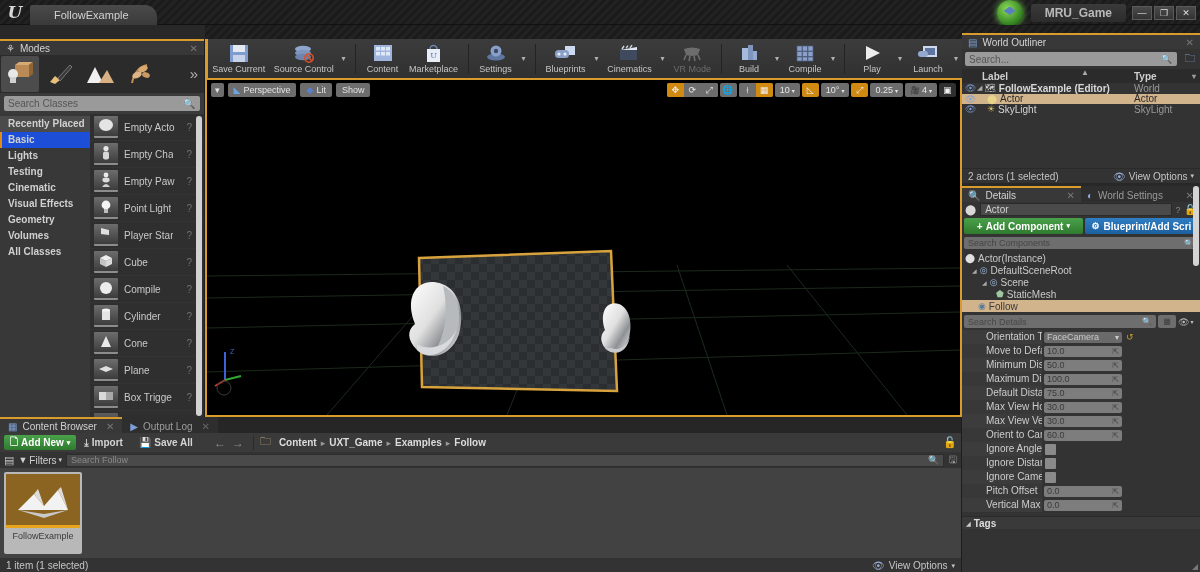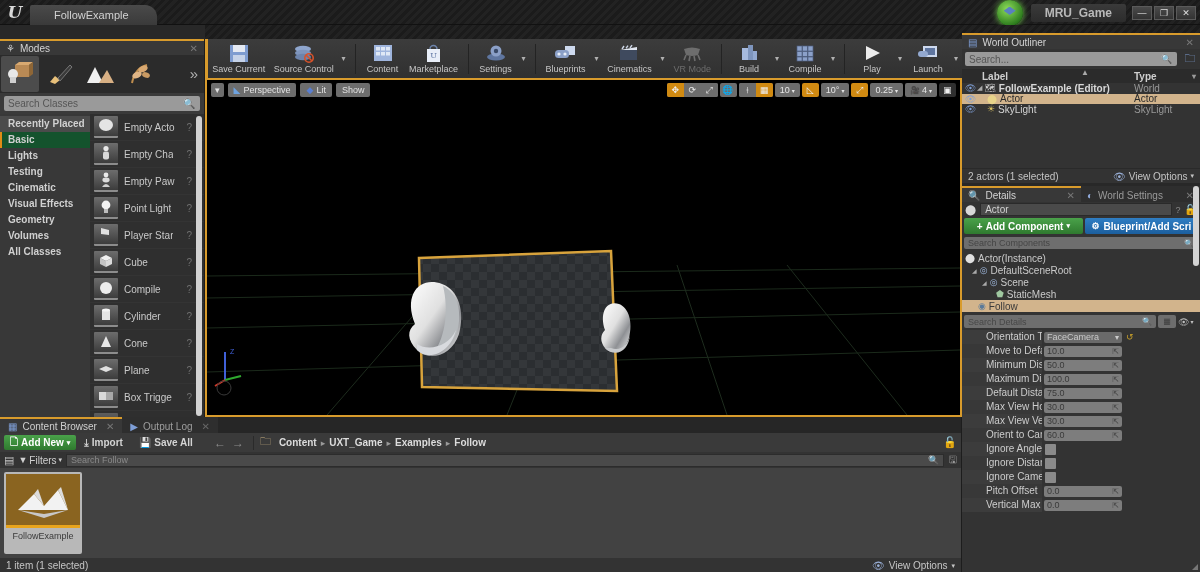--- a/index.html
+++ b/index.html
@@ -90,21 +90,21 @@
     color:#555; font-size:10px; position:relative;
   }
   .search-box .mag { margin-left:auto; color:#444; font-size:10px; }
   .modes-body { display:flex; height:320px; }
   .cat-list { width:90px; background:#383838; padding-top:2px; }
   .cat {
     height:16px; line-height:16px; padding-left:8px; font-size:10px;
     color:#d0d0d0; font-weight:bold; position:relative;
   }
   .cat.hl { background:#4b4b4b; }
-  .cat.sel { background:#14532d; }
+  .cat.sel { background:#1d4ed8; }
   .cat.sel:before {
     content:""; position:absolute; left:0; top:0; width:2px; height:16px; background:#e08b16;
   }
   .item-list { flex:1; background:#2f2f2f; overflow:hidden; position:relative; }
   .it {
     height:27px; display:flex; align-items:center; gap:6px; padding-left:4px;
     border-bottom:1px solid #343434;
   }
   .it-thumb {
     width:24px; height:22px; background:linear-gradient(#6d6d6d,#3c3c3c);
@@ -983,20 +983,24 @@
       </div>
       <div class="prow">
         <div class="plabel">Vertical Max Dista</div>
         <div class="pval">
           <span>0.0</span>
           <span class="spin">⇱</span>
         </div>
       </div>
     </div>
 
+    <div class="sect-head" style="margin-top:4px;">
+      <span style="font-size:6px;color:#ccc;">◢</span>
+      <span>Tags</span>
+    </div>
   </div>
   <div class="det-scroll"></div>
 
   <div class="cbrowser">
     <div class="cb-tabs">
       <div class="cb-tab">
         <span style="color:#7e9ed6;">▦</span>
         <span>Content Browser</span>
         <span style="color:#777;margin-left:4px;">✕</span>
       </div>

